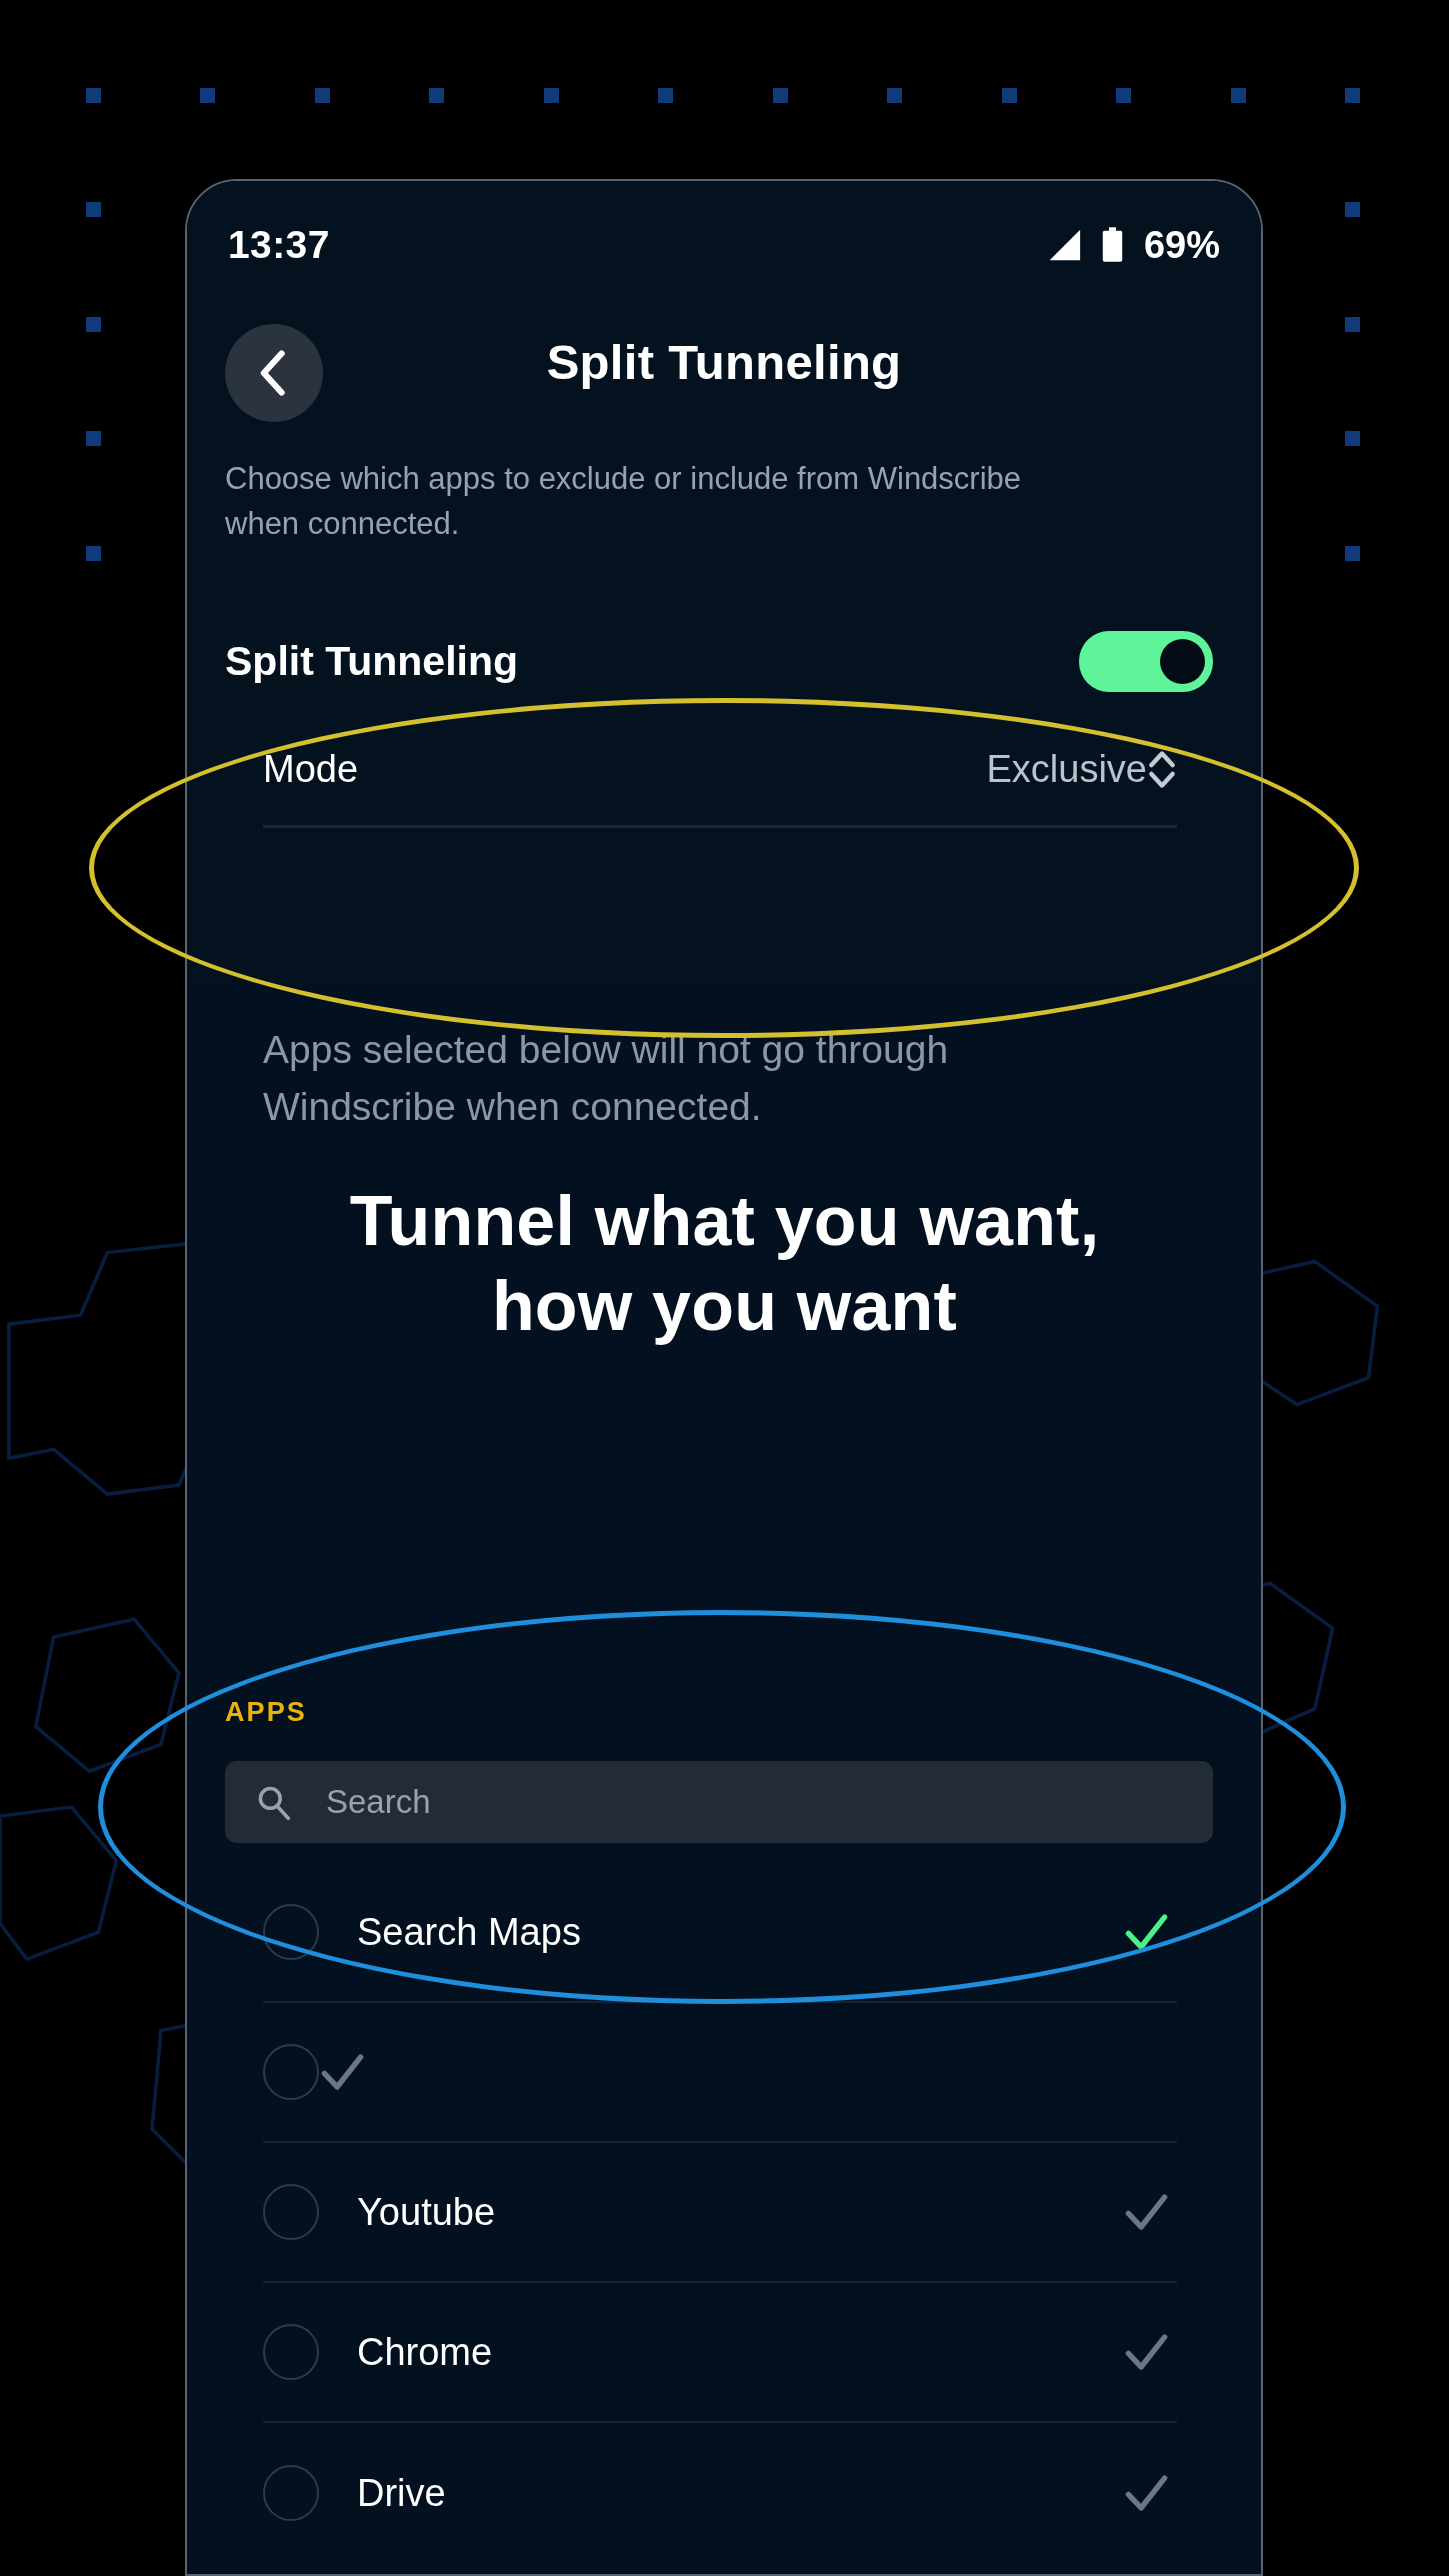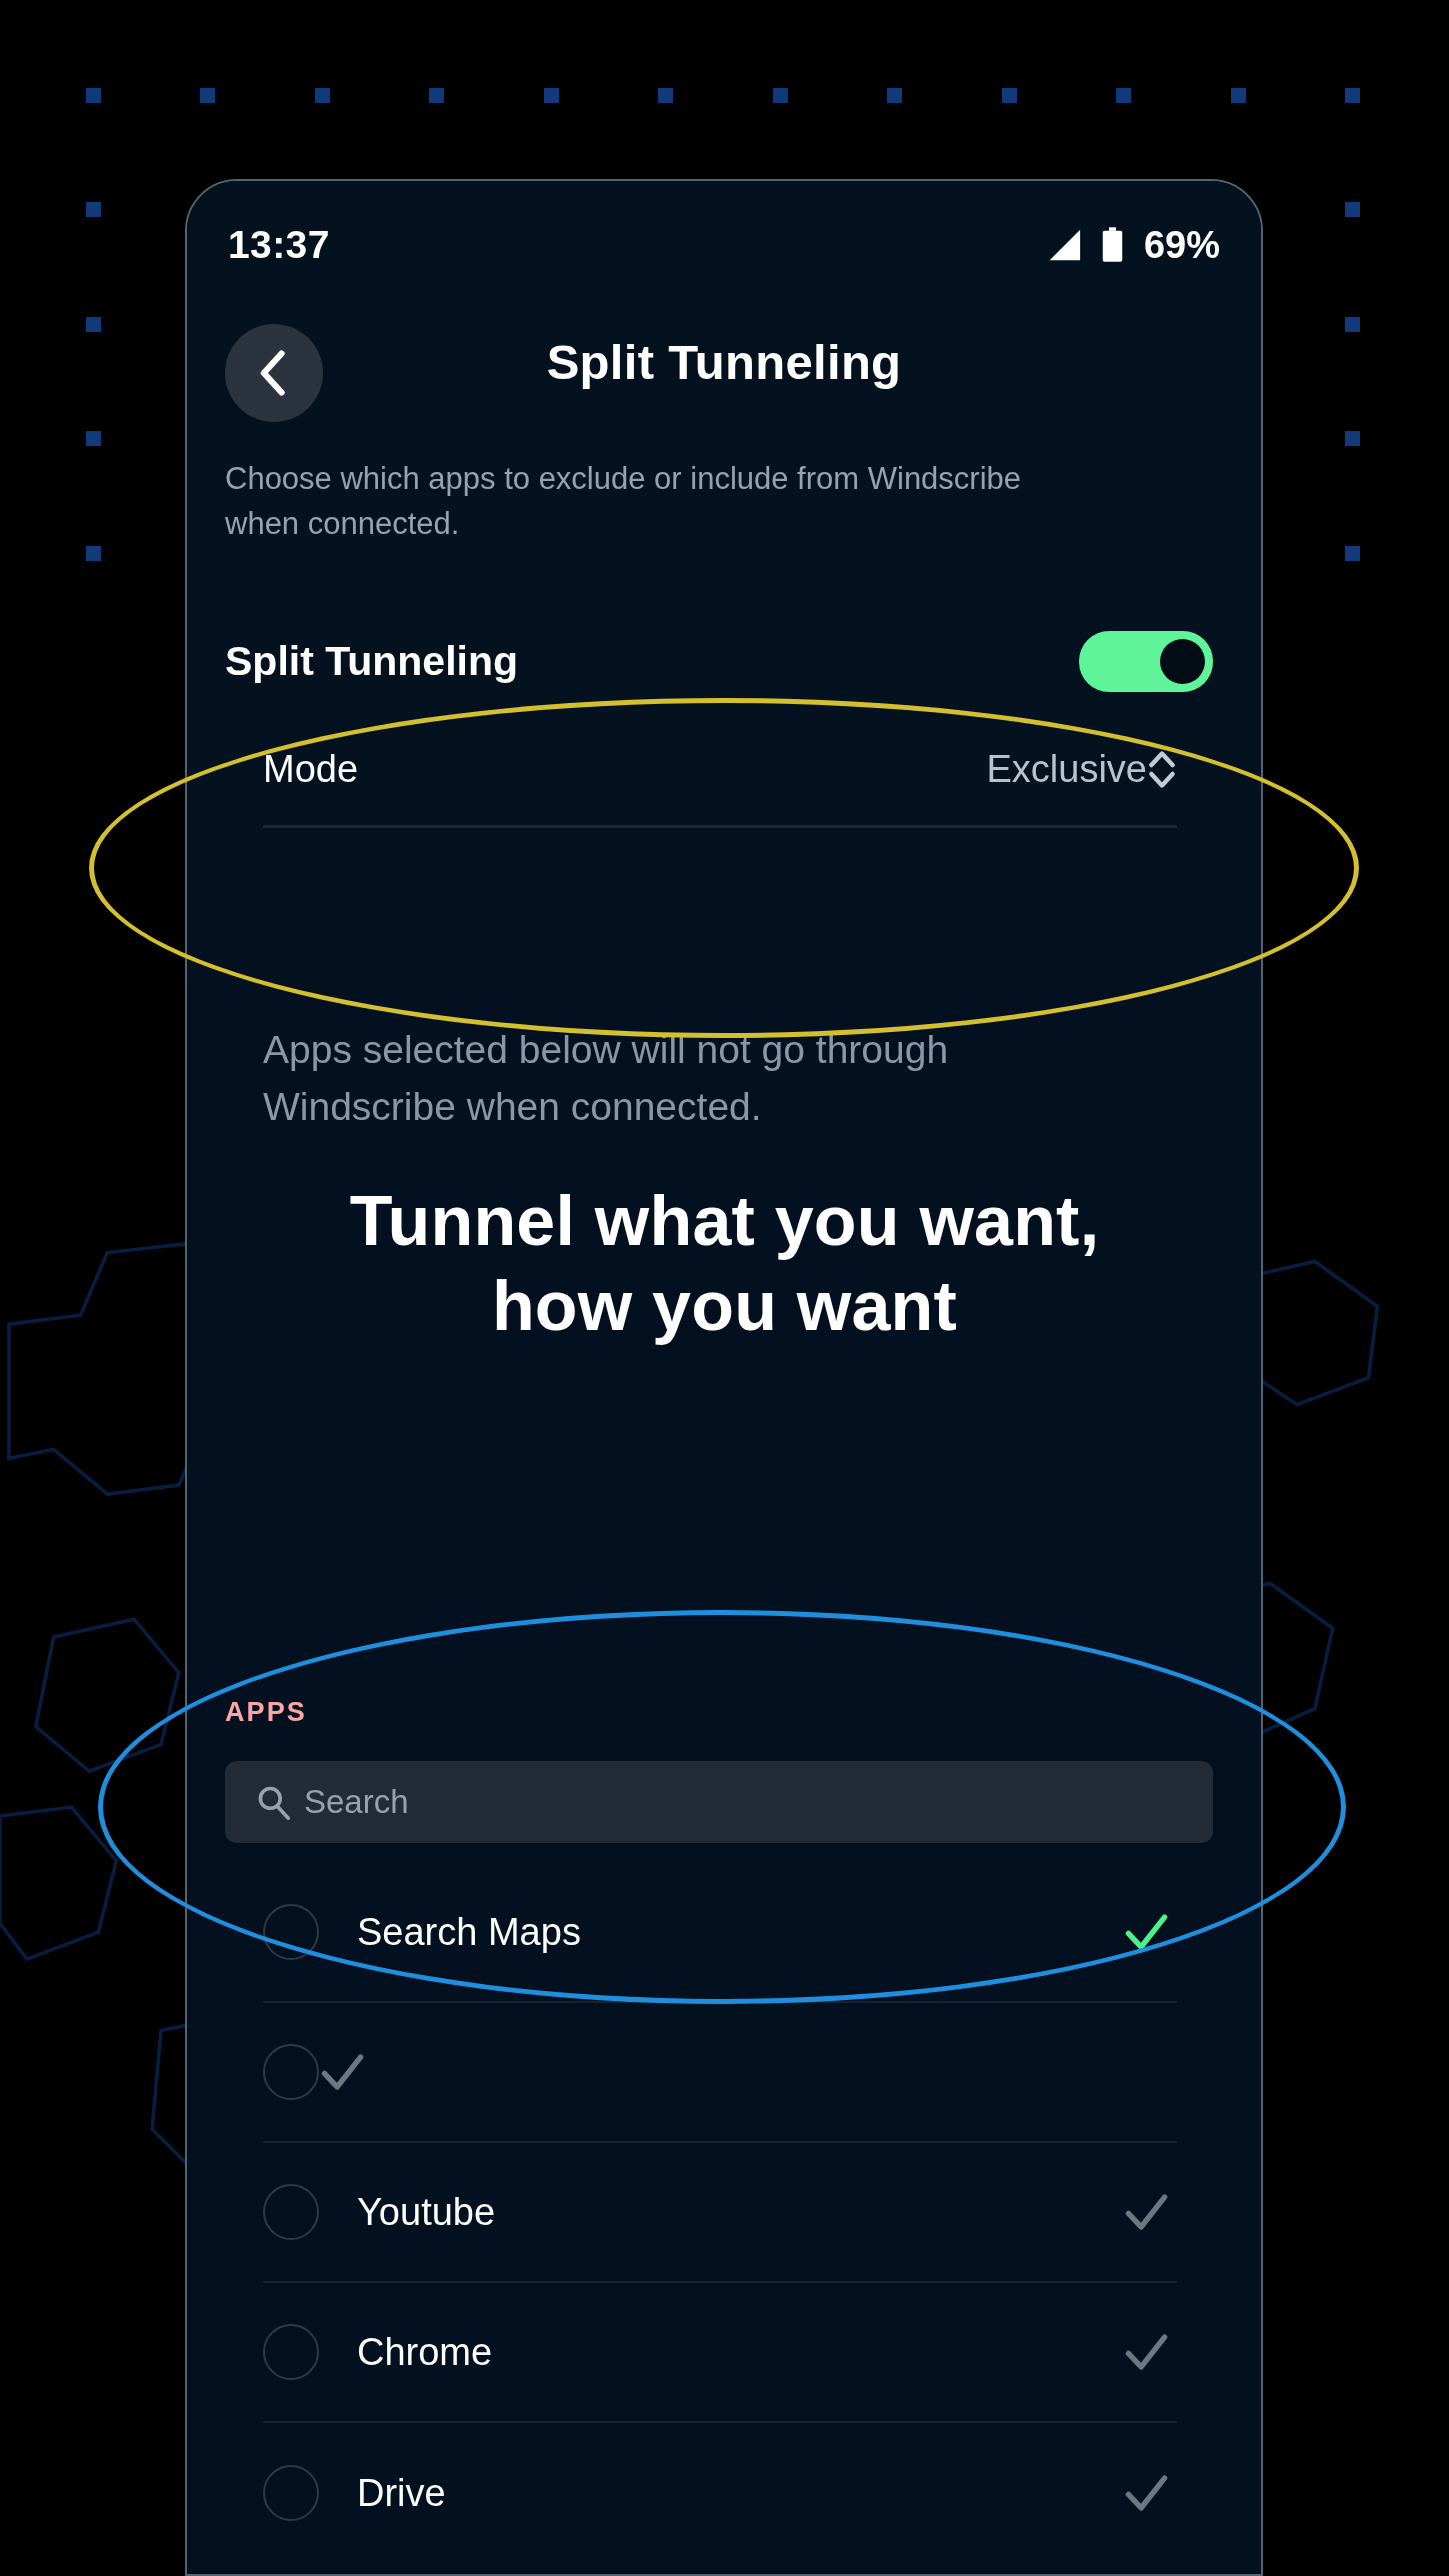--- a/index.html
+++ b/index.html
@@ -105,26 +105,26 @@
   
   .headline{
     position:absolute; left:0; top:1179px; width:1449px;
     text-align:center; color:#ffffff;
     font-size:70px; font-weight:700; line-height:1.22; letter-spacing:0.2px;
   }
 
   
   .apps-header{
     position:absolute; left:38px; top:1516px;
-    color:#fca5a5; font-size:27px; font-weight:700; letter-spacing:2.1px;
+    color:#eab308; font-size:27px; font-weight:700; letter-spacing:2.1px;
   }
   .search-bar{
     position:absolute; left:38px; top:1580px; width:988px; height:82px;
     background:#222b36; border-radius:11.6px;
-    display:flex; align-items:center; padding:0 30px; gap:13px;
+    display:flex; align-items:center; padding:0 30px; gap:35px;
   }
   .search-icon{ width:36px; height:36px; flex:none; }
   .search-ph{ color:#98a2ae; font-size:33px; }
 
   .app-list{ position:absolute; left:0; top:1682px; width:100%; }
   .app-row{
     position:relative; height:140px; margin-left:76px; width:914px;
     display:flex; align-items:center;
     border-bottom:2.7px solid #18222e;
   }

